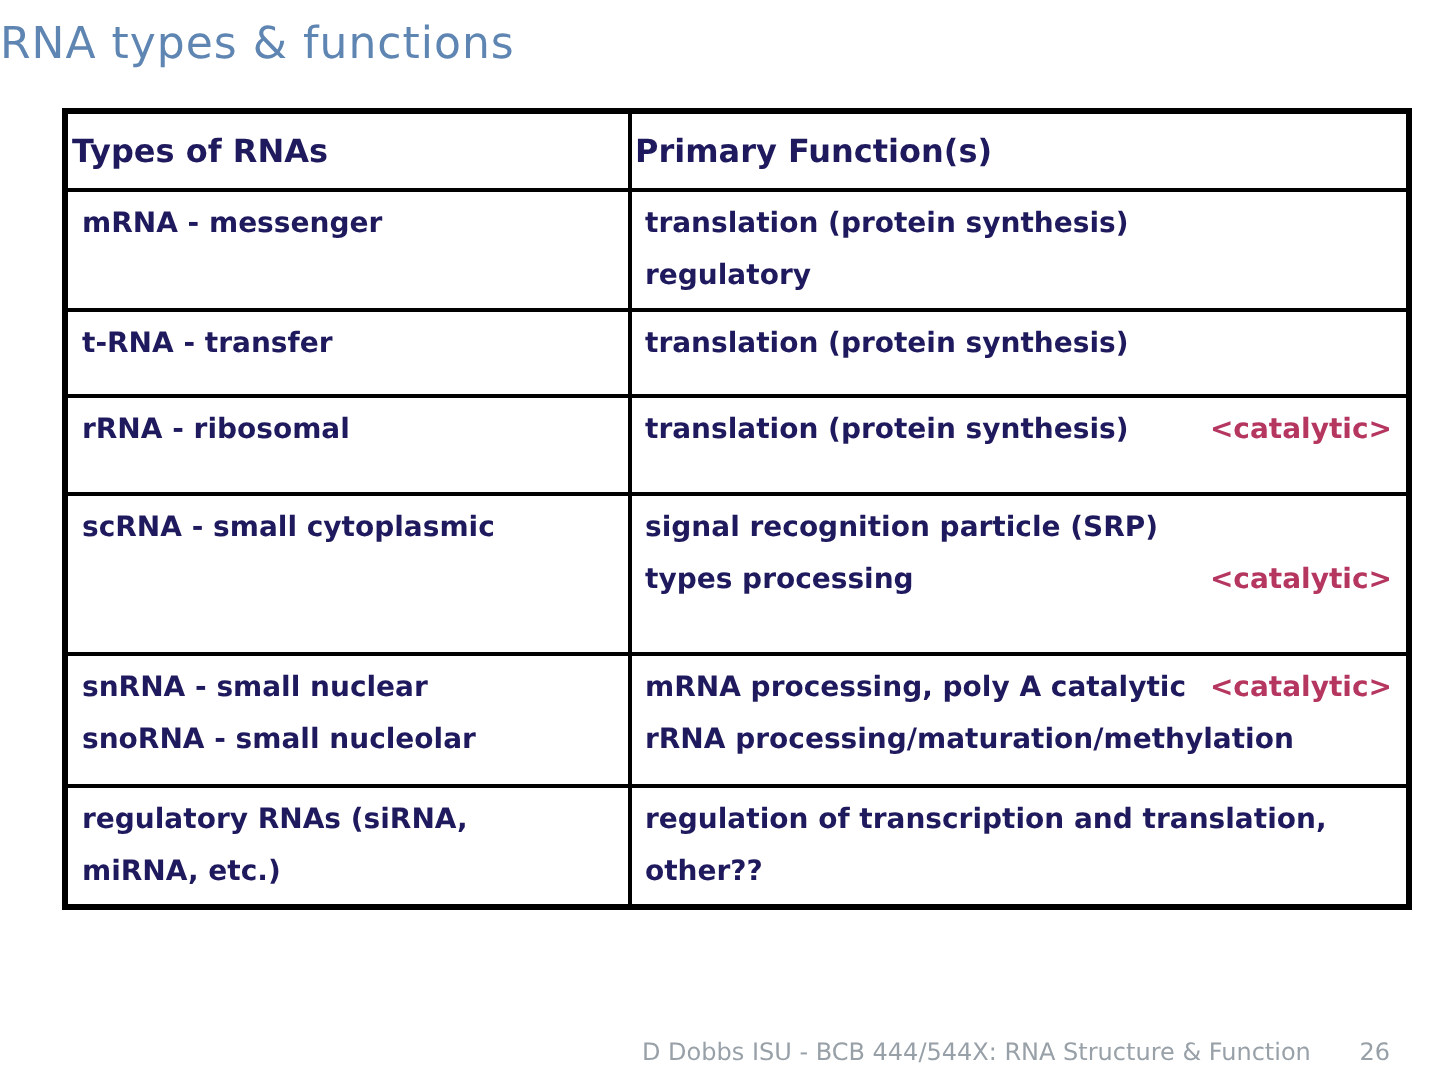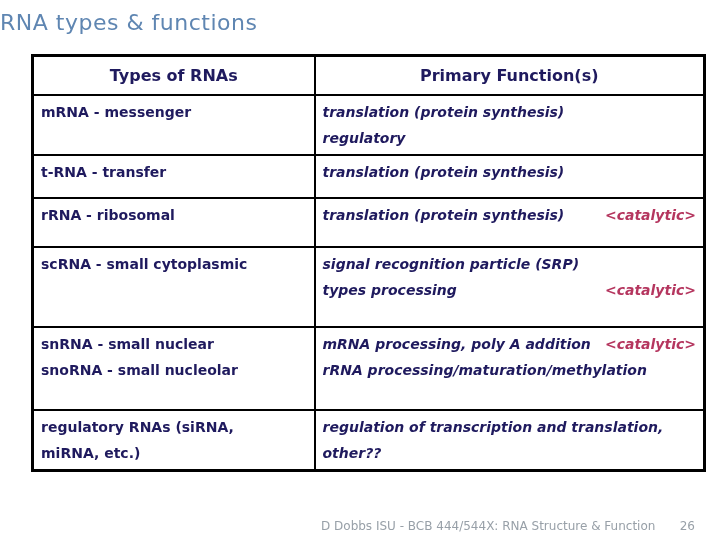--- a/index.html
+++ b/index.html
@@ -39,36 +39,35 @@
     font-weight: bold;
   }
   .rna-table th, .rna-table td {
     border: 2px solid var(--border);
     vertical-align: top;
     padding: 3px 7px;
     overflow: hidden;
   }
   .rna-table th {
     font-size: 16px;
-    text-align: center;
+    text-align: left;
     vertical-align: middle;
     padding: 2px;
   }
   .rna-table td { font-size: 14px; }
   .cell-line {
     line-height: 26px;
     white-space: nowrap;
   }
   .func-line {
     display: flex;
     justify-content: space-between;
     align-items: center;
     line-height: 26px;
     white-space: nowrap;
-    font-style: italic;
   }
   .catalytic-tag {
     color: var(--catalytic);
     margin-left: 8px;
   }
   .footer-credit {
     position: absolute;
     left: 321px;
     top: 519px;
     font-size: 12px;
@@ -145,28 +144,28 @@
       <div class="func-line">
             <span>signal recognition particle (SRP)</span>
           </div>
       <div class="func-line">
             <span>types processing</span>
             <span class="catalytic-tag">&lt;catalytic&gt;</span>
           </div>
     </td>
   </tr>
 
-  <tr style="height:83px">
+  <tr style="height:66px">
     <td>
       <div class="cell-line">snRNA - small nuclear</div>
       <div class="cell-line">snoRNA - small nucleolar</div>
     </td>
     <td>
       <div class="func-line">
-            <span>mRNA processing, poly A addition</span>
+            <span>mRNA processing, poly A catalytic</span>
             <span class="catalytic-tag">&lt;catalytic&gt;</span>
           </div>
       <div class="func-line">
             <span>rRNA processing/maturation/methylation</span>
           </div>
     </td>
   </tr>
 
   <tr style="height:53px">
     <td>

